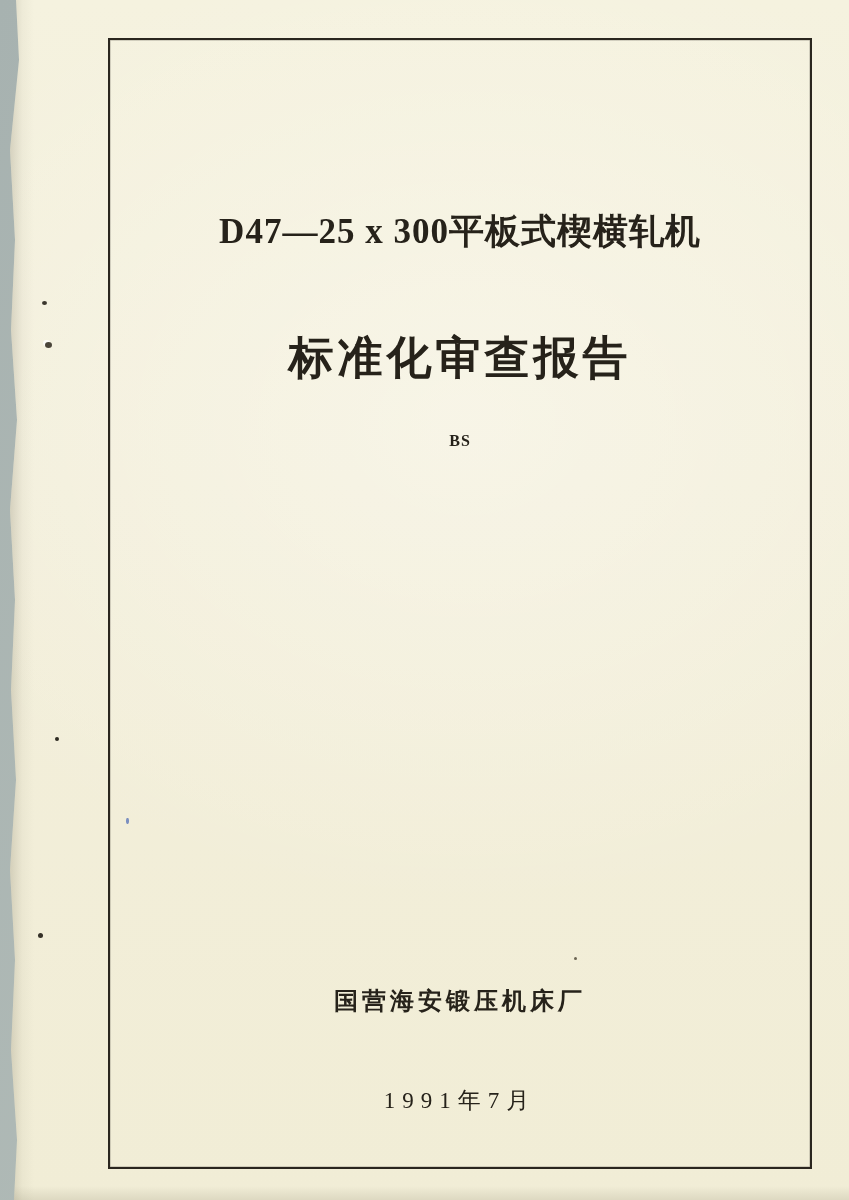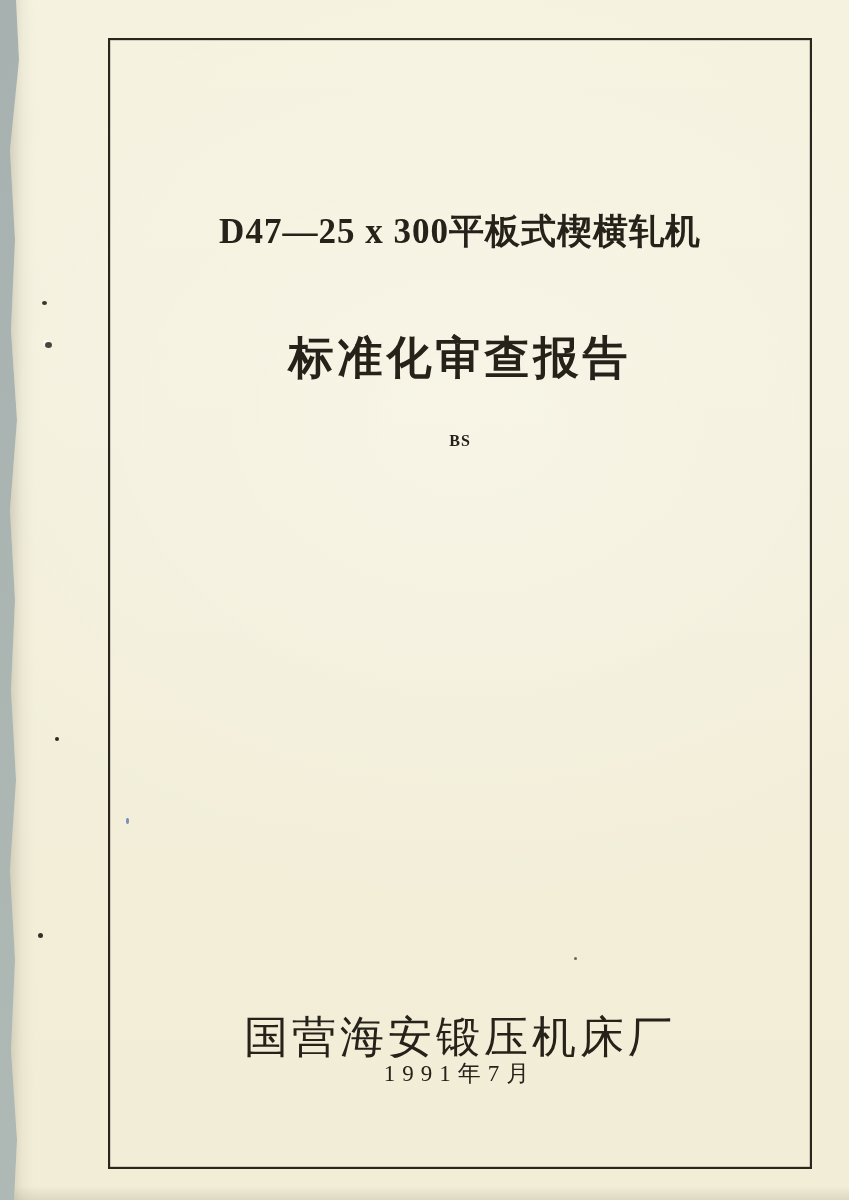--- a/index.html
+++ b/index.html
@@ -78,27 +78,27 @@
     font-weight: bold;
     letter-spacing: 4px;
   }
   .code-label {
     top: 392px;
     font-size: 16px;
     font-weight: bold;
     letter-spacing: 1px;
   }
   .org-name {
-    top: 968px;
-    font-size: 44px;
-    font-weight: normal;
+    top: 945px;
+    font-size: 24px;
+    font-weight: bold;
     letter-spacing: 4px;
   }
   .date-line {
-    top: 1018px;
+    top: 1045px;
     font-size: 23px;
     letter-spacing: 7px;
     font-family: Liberation Serif, serif;
   }
   
   .speck {
     position: absolute;
     border-radius: 50%;
     pointer-events: none;
   }

